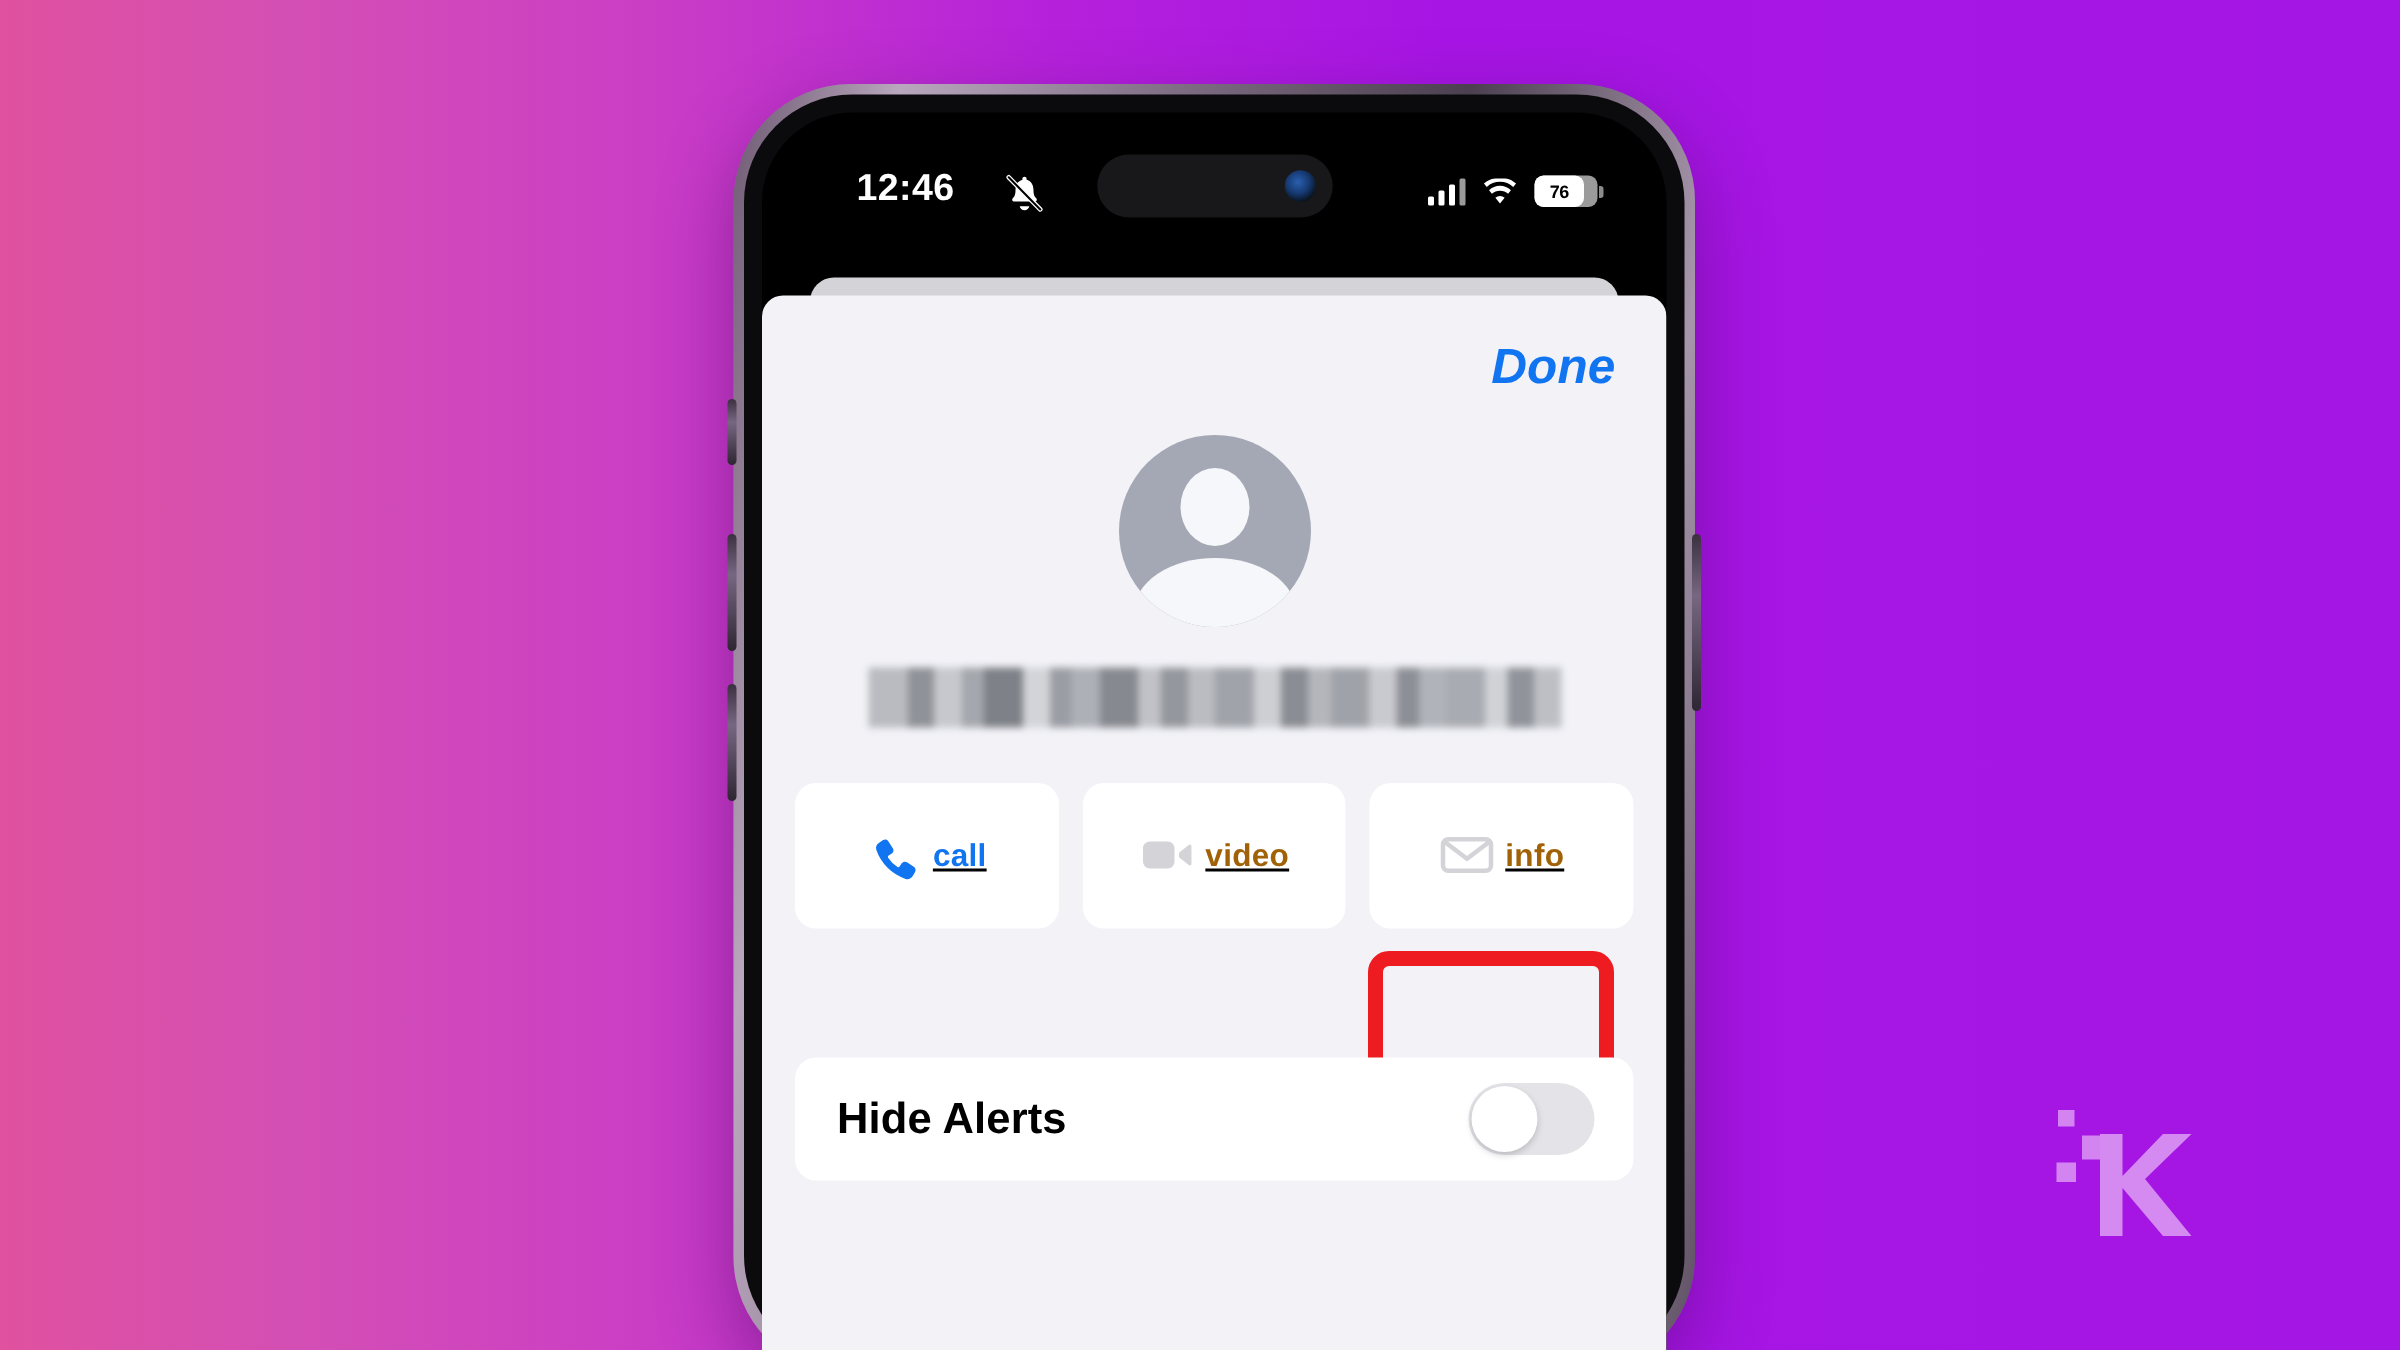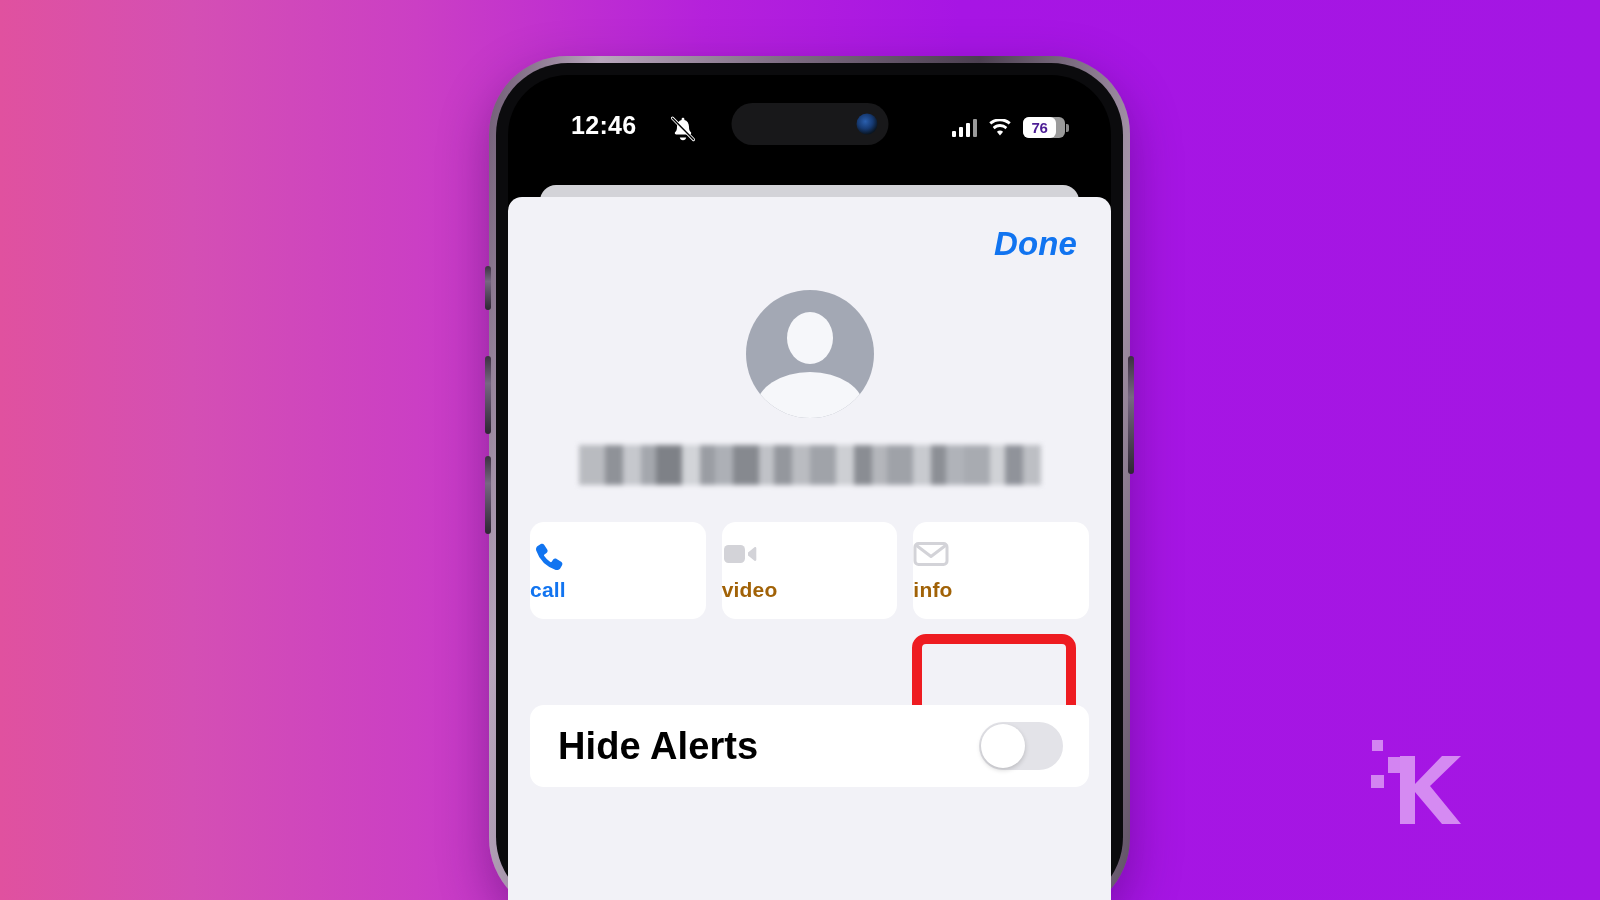--- a/index.html
+++ b/index.html
@@ -87,21 +87,21 @@
     border-radius:6px; background:#9b9b9b;
     display:flex; align-items:center;
   }
   .battery .fill {
     position:absolute; left:0; top:0; bottom:0; width:33px;
     background:#fff; border-radius:6px;
   }
   .battery .pct {
     position:relative; z-index:2;
     width:33px; text-align:center;
-    font-size:15px; font-weight:bold; color:#4c1d95;
+    font-size:12px; font-weight:bold; color:#000000;
     letter-spacing:-.4px;
   }
   .battery .tip {
     position:absolute; right:-4px; top:7px;
     width:3px; height:8px; border-radius:0 2px 2px 0;
     background:#8a8a8a;
   }
 
   
   .island {
@@ -158,23 +158,24 @@
   .name-redacted span { display:block; height:100%; }
 
   
   .actions {
     position:absolute; left:22px; right:22px; top:325px;
     display:flex; gap:16px;
   }
   .act {
     flex:1; height:97px;
     background:#fff; border-radius:14px;
-    display:flex; flex-direction:column;
-    align-items:flex-start; justify-content:center; gap:8px;
+    display:flex; flex-direction:row;
+    align-items:center; justify-content:center; gap:8px;
     cursor:pointer;
+    text-decoration:underline;
   }
   .act .glyph { width:36px; height:30px; display:block; }
   .act .lbl { font-size:21px; font-weight:bold; letter-spacing:.2px; }
   .act.on  .lbl { color:#1174f0; }
   .act.off .lbl { color:#a16207; }
 
   
   .highlight {
     position:absolute; left:404px; top:437px;
     width:164px; height:131px;
@@ -184,21 +185,21 @@
   }
 
   
   .row-card {
     position:absolute; left:22px; right:22px; top:508px;
     height:82px; background:#fff; border-radius:14px;
     display:flex; align-items:center;
     padding:0 26px 0 28px;
   }
   .row-card .label {
-    font-size:38px; font-weight:bold; color:#000;
+    font-size:29px; font-weight:bold; color:#000;
     letter-spacing:.1px; flex:1;
   }
   .toggle {
     width:84px; height:48px; border-radius:24px;
     background:#e3e3e8; position:relative; cursor:pointer;
   }
   .toggle .knob {
     position:absolute; left:2px; top:2px;
     width:44px; height:44px; border-radius:50%;
     background:#fff;

